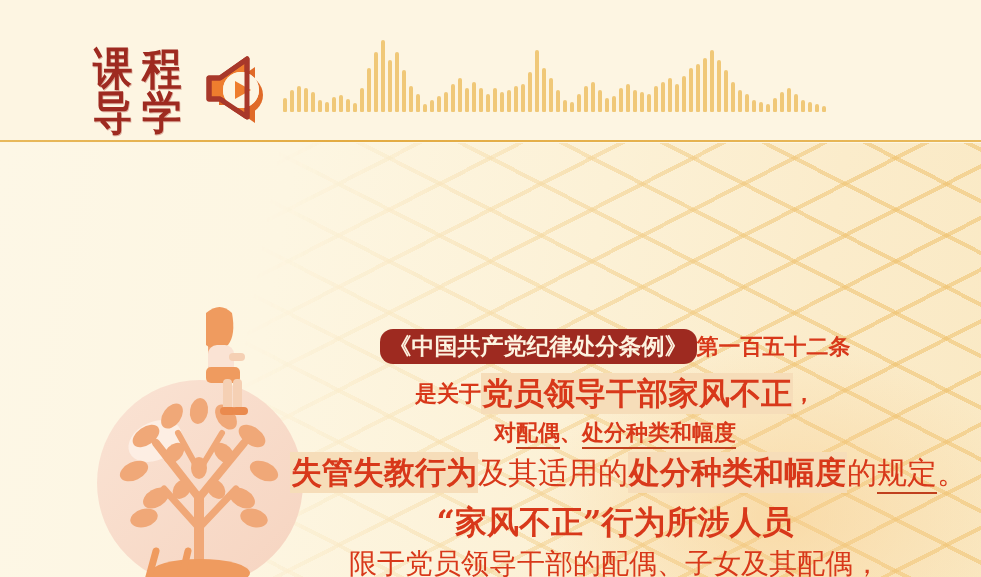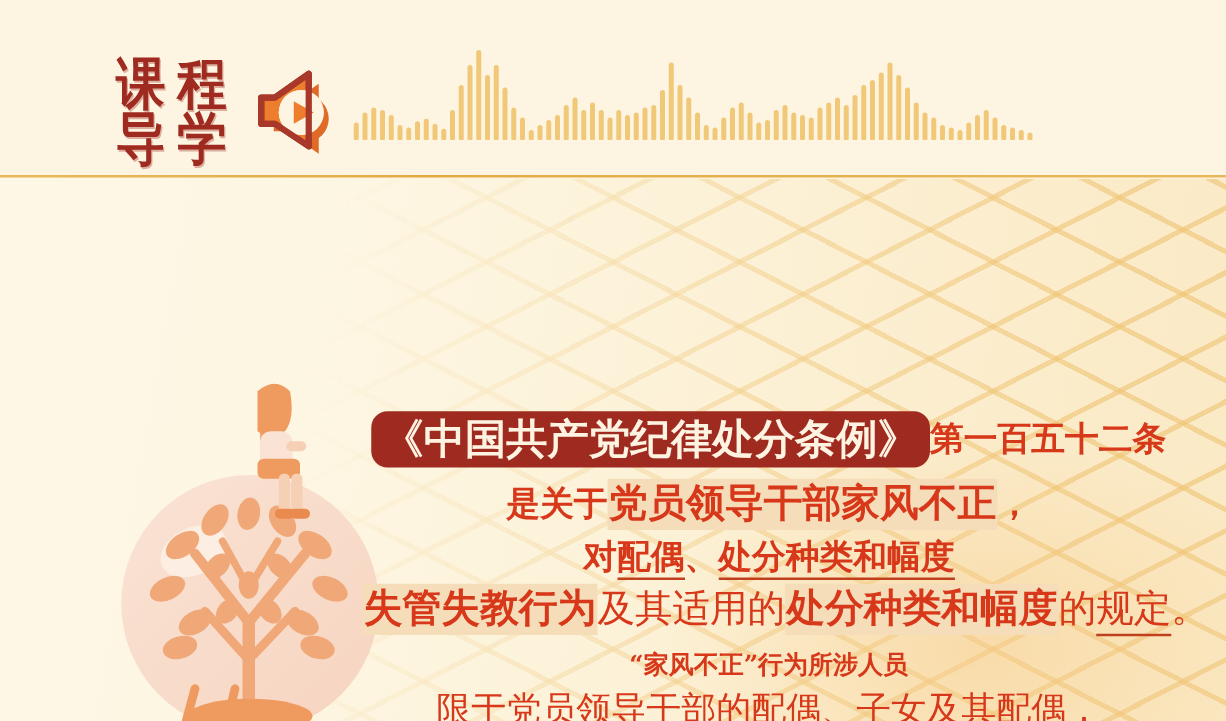--- a/index.html
+++ b/index.html
@@ -138,31 +138,31 @@
   .l3 { margin-bottom: 13px; }
   .l4 { margin-bottom: 18px; }
   .l5 { margin-bottom: 12px; }
   .l6 { margin-bottom: 11px; }
 
   .badge {
     display: inline-block;
     background: #9e2a20;
     color: #fdf3e0;
     font-weight: 700;
-    font-size: 33px;
+    font-size: 23px;
     padding: 5px 9px 7px 9px;
     border-radius: 13px;
     letter-spacing: 0px;
     vertical-align: middle;
     font-family: "DejaVu Serif", serif;
   }
   .red-bold {
     color: #d8381a;
     font-weight: 700;
-    font-size: 27px;
+    font-size: 22px;
     vertical-align: middle;
     font-family: Liberation Sans, sans-serif;
     text-align: center;
   }
   .red-plain {
     color: #d8381a;
     font-weight: 400;
     font-size: 30px;
     vertical-align: middle;
     font-family: "DejaVu Serif", serif;
@@ -176,21 +176,21 @@
     vertical-align: middle;
     font-family: "DejaVu Serif", serif;
   }
   .ul {
     border-bottom: 2px solid #c0401e;
     padding-bottom: 2px;
   }
   .sub-bold {
     color: #d8381a;
     font-weight: 700;
-    font-size: 20px;
+    font-size: 32px;
     font-family: "DejaVu Serif", serif;
   }
   .sub-plain {
     color: #d8381a;
     font-weight: 400;
     font-size: 28px;
     font-family: "DejaVu Serif", serif;
   }
 </style>
 </head>

